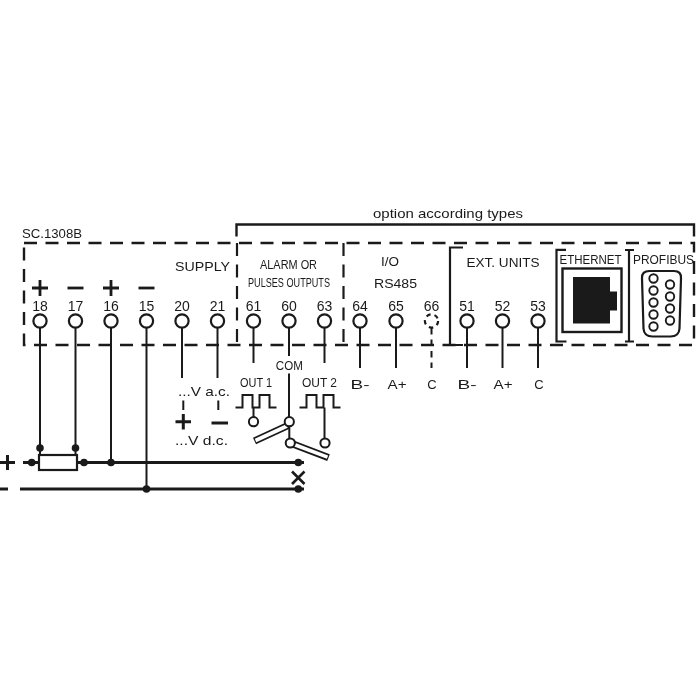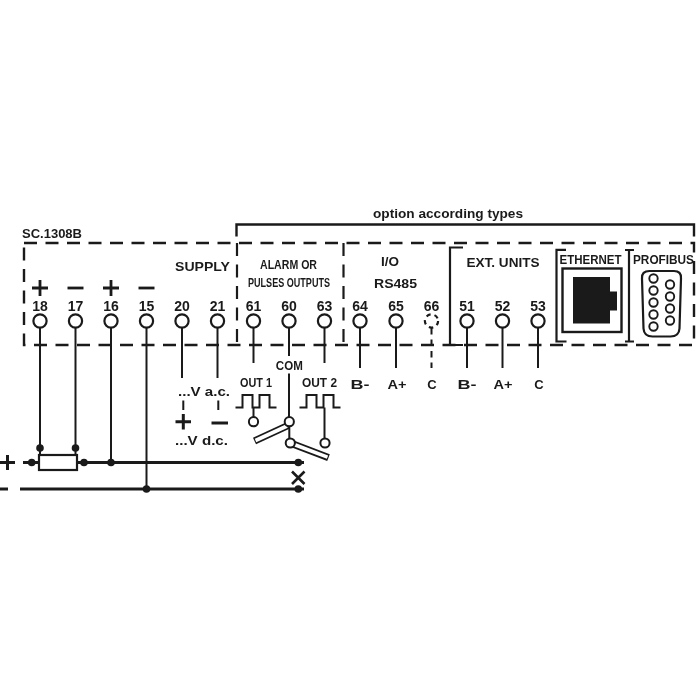--- a/index.html
+++ b/index.html
@@ -1,16 +1,16 @@
 <!DOCTYPE html>
 <html><head>
 <meta charset="utf-8">
 <style>
   html,body{margin:0;padding:0;background:#ffffff;}
-  .page{position:relative;width:700px;height:700px;background:#ffffff;overflow:hidden;font-weight:bold;}
+  .page{position:relative;width:700px;height:700px;background:#ffffff;overflow:hidden;}
   svg{display:block;}
   svg text{font-family:"Liberation Sans", sans-serif;fill:#1a1a1a;}
 </style>
 </head>
 <body>
 
 <div class="page">
 <svg id="diagram" width="700" height="700" viewBox="0 0 700 700">
 
   <path d="M 236.5 236.5 V 224.5 H 694 V 236.5" fill="none" stroke="#1a1a1a" stroke-width="2.4"></path>

